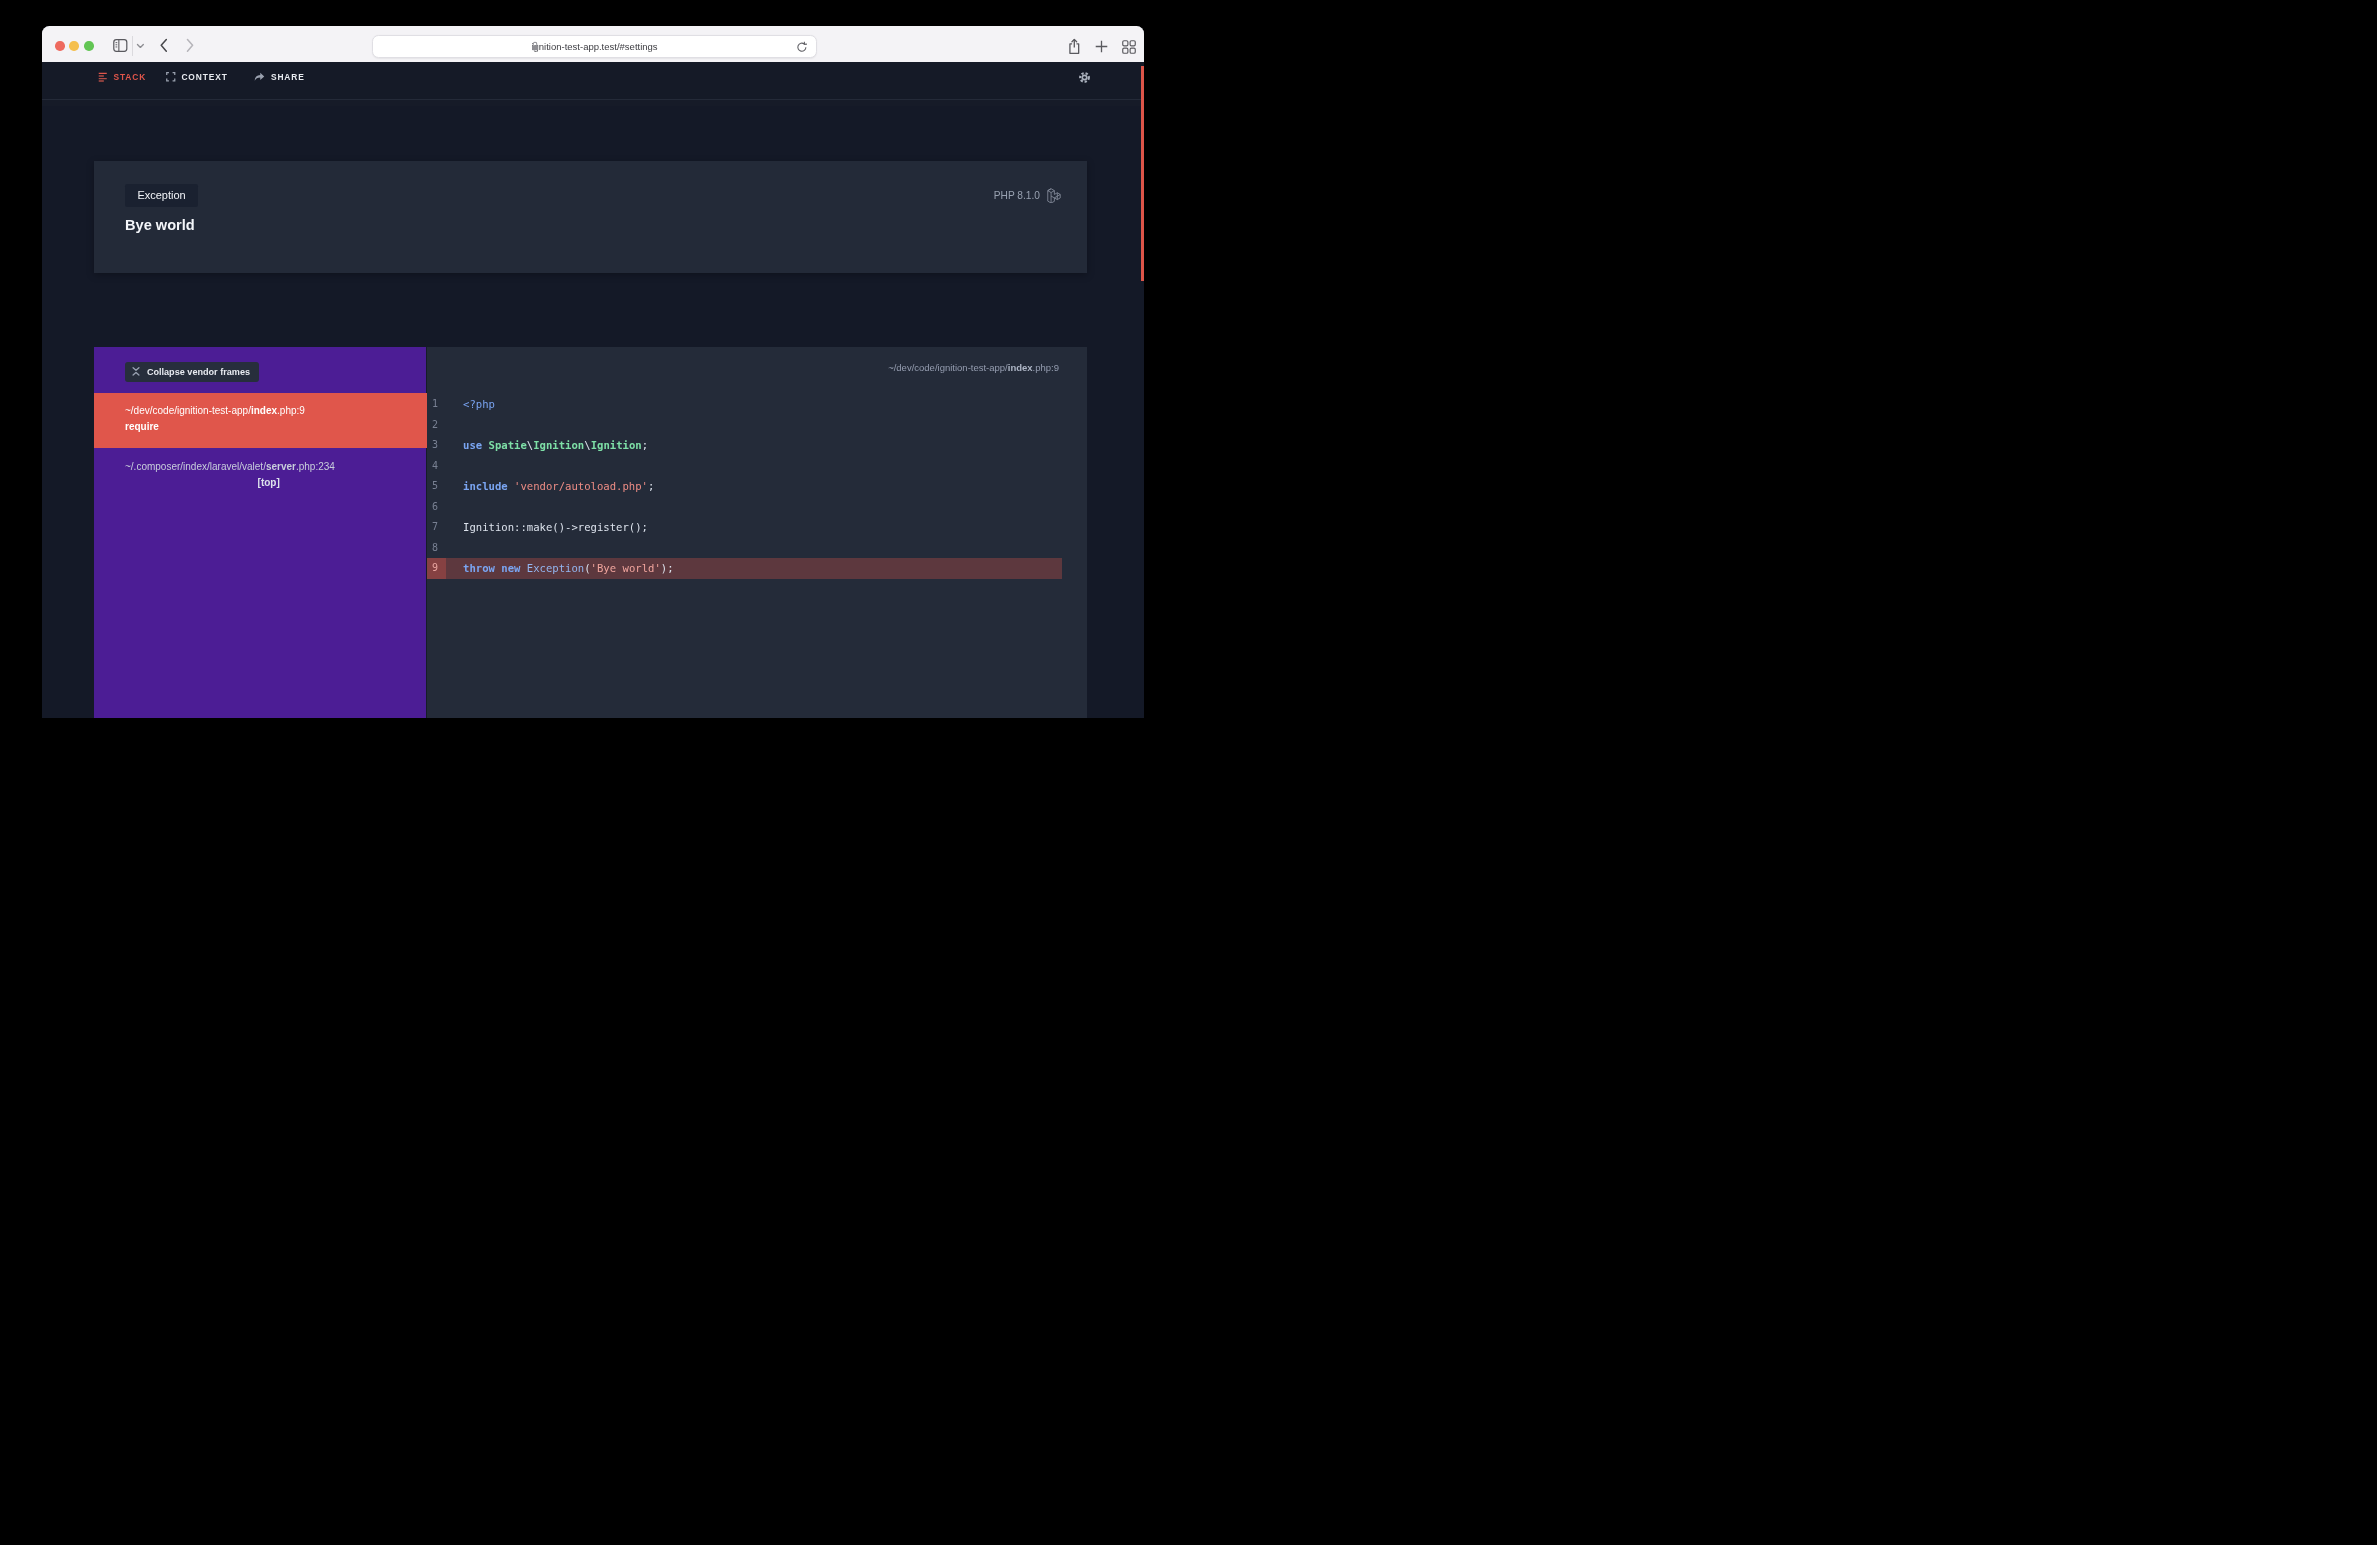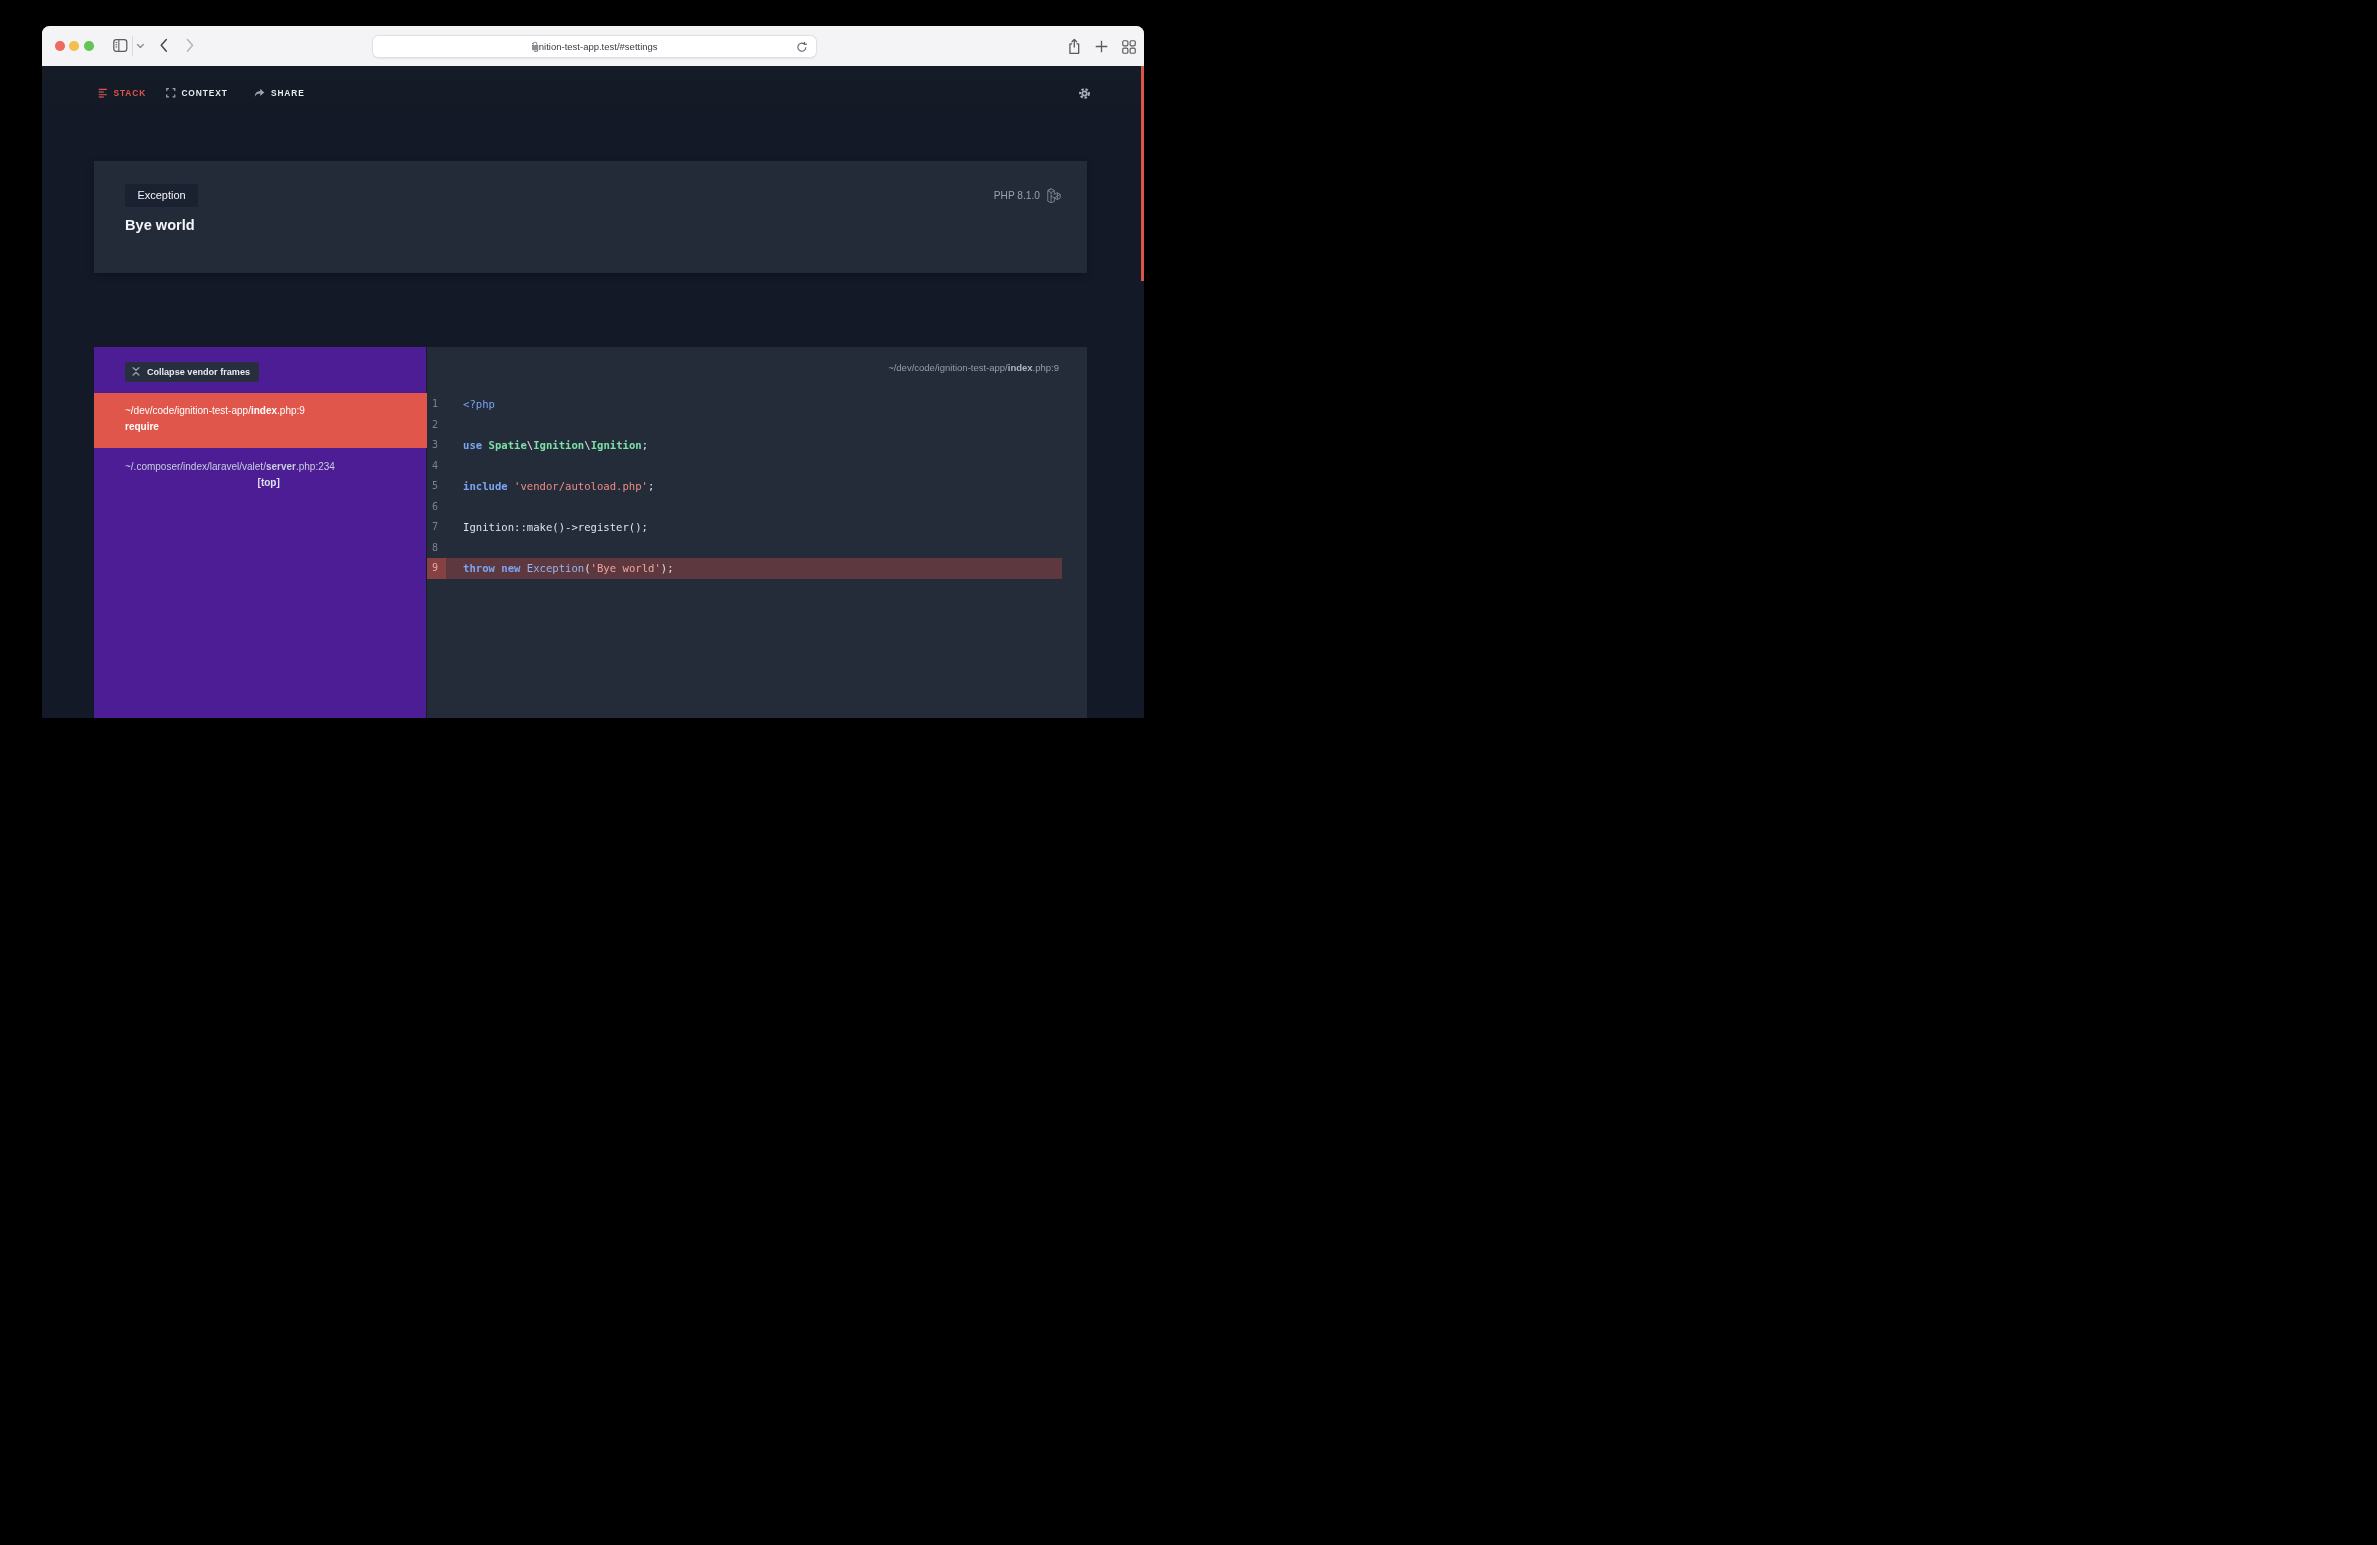--- a/index.html
+++ b/index.html
@@ -12,21 +12,21 @@
   .tl1 { left:13px; background:#ee6a5f; }
   .tl2 { left:27.4px; background:#f5bf4e; }
   .tl3 { left:42px; background:#62c554; }
   .chrome svg { position:absolute; }
   .chrome-div { position:absolute; left:90px; top:10.2px; width:0.7px; height:20px; background:#dbdade; }
   .urlbar { position:absolute; left:330px; top:8.8px; width:445px; height:23px; background:#ffffff; border:0.7px solid #e0dfe4; border-radius:6.6px; box-shadow:0 0.7px 1.5px rgba(0,0,0,.06); display:flex; align-items:center; justify-content:center; }
   .urltext { font-size:9.5px; color:#3d3d42; display:flex; align-items:center; gap:4.4px; }
   .reload { position:absolute; right:8.8px; top:5.1px; }
 
   
-  .navbar { position:absolute; left:0; top:52px; width:1102px; height:38px; background:#151a27; border-bottom:0.7px solid #242a38; }
+  .navbar { position:absolute; left:0; top:36px; width:1102px; height:38px; background:#151a27; border-bottom:0.7px solid #242a38; }
   .navitem { position:absolute; top:0; height:30px; display:flex; align-items:center; gap:5.9px; font-size:8.4px; font-weight:700; letter-spacing:0.9px; color:#e9ecf1; cursor:pointer; }
   .navitem.active { color:#e0564b; }
   .nav-stack { left:56px; }
   .nav-context { left:124px; }
   .nav-share { left:212px;align-items:center; }
   .gearbtn { position:absolute; right:53px; top:8.8px; width:13px; height:13px; }
 
   
   .redbar { position:absolute; left:1099px; top:40px; width:3.7px; height:215px; background:#dd5549; z-index:5; }
 

